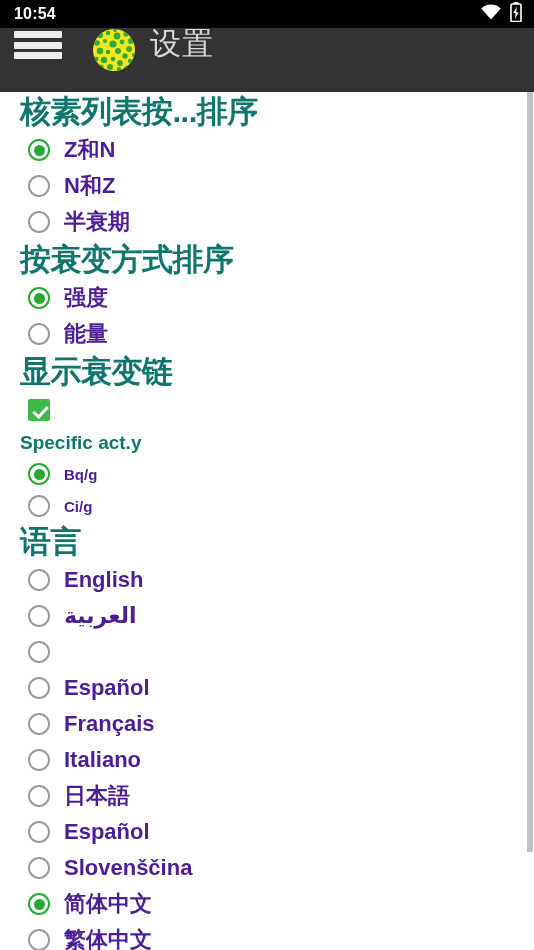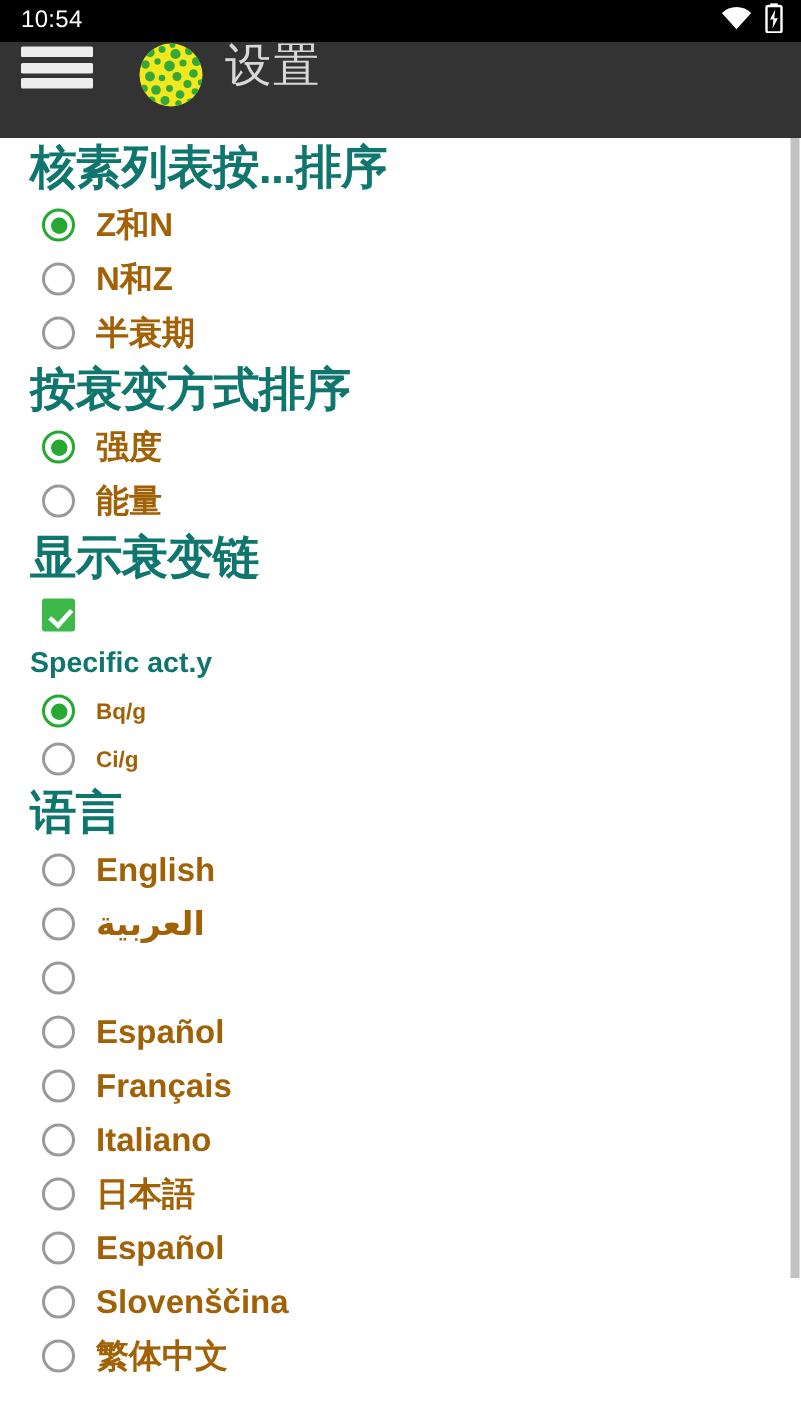--- a/index.html
+++ b/index.html
@@ -25,21 +25,21 @@
     height: 28px;
     background: #000000;
     display: flex;
     align-items: center;
     justify-content: space-between;
     padding: 0 12px 0 14px;
   }
   .status-clock {
     color: #ffffff;
     font-size: 16px;
-    font-weight: normal;
+    font-weight: bold;
     letter-spacing: 0.2px;
     line-height: 1;
   }
   .status-icons {
     display: flex;
     align-items: center;
     gap: 8px;
   }
   .wifi-icon { display: block; }
   .battery-icon { display: block; }
@@ -168,21 +168,21 @@
     top: 2px;
     width: 6px;
     height: 12px;
     border: solid #ffffff;
     border-width: 0 3px 3px 0;
     transform: rotate(42deg);
   }
 
   .option-label {
     margin-left: 14px;
-    color: #a16207;
+    color: #4c1d95;
     font-weight: bold;
     white-space: nowrap;
   }
   .option-label.lg { font-size: 22px; }
   .option-label.sm { font-size: 15px; }
 
   
   .scrollbar-track {
     position: absolute;
     top: 0;
@@ -349,20 +349,24 @@
           </div>
           <div class="option-row tall">
             <span class="radio"></span>
             <span class="option-label lg">Español</span>
           </div>
           <div class="option-row tall">
             <span class="radio"></span>
             <span class="option-label lg">Slovenščina</span>
           </div>
           <div class="option-row tall">
+            <span class="radio checked"></span>
+            <span class="option-label lg">简体中文</span>
+          </div>
+          <div class="option-row tall">
             <span class="radio"></span>
             <span class="option-label lg">繁体中文</span>
           </div>
         </div>
       </div>
     <div class="scrollbar-track">
       <div class="scrollbar-thumb"></div>
     </div>
   </div>
 

